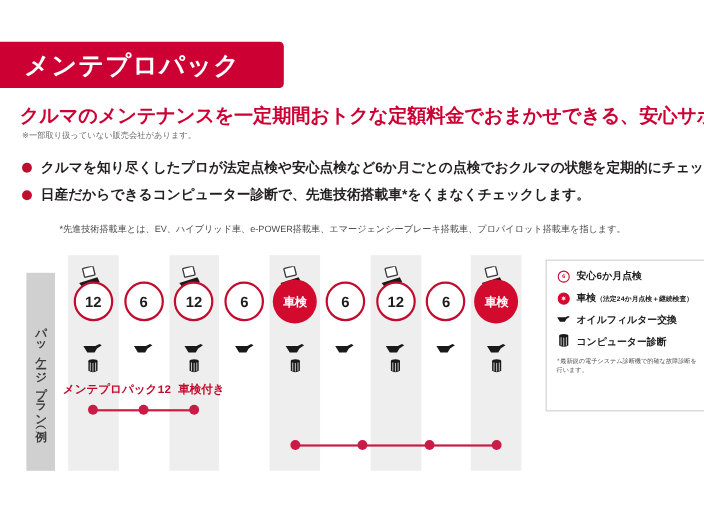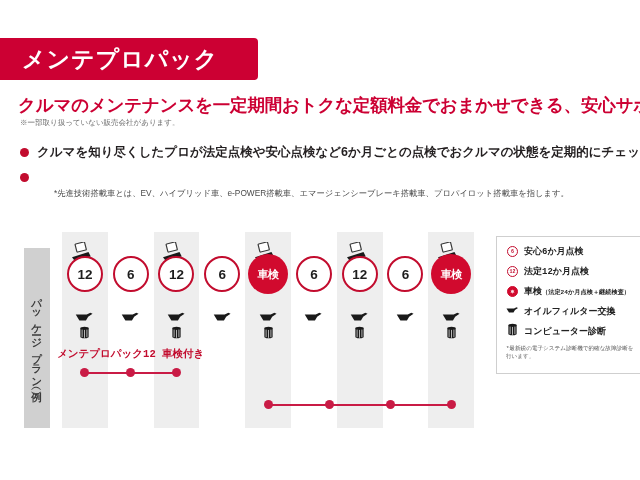--- a/index.html
+++ b/index.html
@@ -23,21 +23,21 @@
   }
 
   
   .subtitle{
     position:absolute;left:18px;top:93px;width:610px;
     color:#cc0033;font-size:17.5px;font-weight:bold;letter-spacing:-0.2px;
     white-space:nowrap;
   }
   .subnote{
     position:absolute;left:20px;top:118px;
-    color:#6b6b6b;font-size:7.5px;white-space:nowrap;font-family:Liberation Serif, serif;
+    color:#6b6b6b;font-size:7.5px;white-space:nowrap;
   }
 
   
   .bullets{position:absolute;left:20px;top:145px;width:610px;}
   .bullet-row{display:flex;align-items:flex-start;margin-bottom:9px;}
   .dot{
     width:9px;height:9px;border-radius:50%;background:#c20c2e;
     margin-top:3px;margin-right:8px;flex:0 0 auto;
   }
   .bullet-text{font-size:12.5px;font-weight:bold;line-height:1.25;white-space:nowrap;}
@@ -137,20 +137,21 @@
   <div class="bullets">
     <div class="bullet-row">
       <div class="dot"></div>
       <div>
         <div class="bullet-text">クルマを知り尽くしたプロが法定点検や安心点検など6か月ごとの点検でおクルマの状態を定期的にチェックします。</div>
       </div>
     </div>
     <div class="bullet-row">
       <div class="dot"></div>
       <div>
+        <div class="bullet-text">日産だからできるコンピューター診断で、先進技術搭載車*をくまなくチェックします。</div>
         <div class="bullet-note">*先進技術搭載車とは、EV、ハイブリッド車、e-POWER搭載車、エマージェンシーブレーキ搭載車、プロパイロット搭載車を指します。</div>
       </div>
     </div>
   </div>
 
   <div class="vlabel">
     <span>パッケージプラン（例）</span>
   </div>
 
   <div class="stripes" id="stripes">
@@ -318,40 +319,34 @@
 
   <div class="legend" id="legend">
       <div class="leg-row">
         <div class="leg-ico">
           <div class="ring">6</div>
         </div>
         <div class="leg-txt">安心6か月点検</div>
       </div>
       <div class="leg-row">
         <div class="leg-ico">
-          <div class="ring">12</div>
-        </div>
-        <div class="leg-txt">法定12か月点検</div>
+          <div class="ring solid">車</div>
+        </div>
+        <div class="leg-txt">車検<span class="sm">（法定24か月点検＋継続検査）</span></div>
       </div>
       <div class="leg-row">
         <div class="leg-ico">
-          <div class="ring solid">車</div>
-        </div>
-        <div class="leg-txt">車検<span class="sm">（法定24か月点検＋継続検査）</span></div>
+          <svg viewBox="0 0 26 14" width="19" height="11" class="ic">
+            <path d="M1 3 L16 3 L21 0.5 L24 2 L18 6 L15 11 L6 11 Z" fill="#1a1a1a"></path>
+          </svg>
+        </div>
+        <div class="leg-txt">オイルフィルター交換</div>
       </div>
       <div class="leg-row">
         <div class="leg-ico">
-          <svg viewBox="0 0 26 14" width="19" height="11" class="ic">
-            <path d="M1 3 L16 3 L21 0.5 L24 2 L18 6 L15 11 L6 11 Z" fill="#1a1a1a"></path>
-          </svg>
-        </div>
-        <div class="leg-txt">オイルフィルター交換</div>
-      </div>
-      <div class="leg-row">
-        <div class="leg-ico">
           <svg viewBox="0 0 16 20" width="11" height="14" class="ic">
             <ellipse cx="8" cy="3" rx="6" ry="2.2" fill="#1a1a1a"></ellipse>
             <path d="M2 3 L2 16 Q8 19.5 14 16 L14 3 Z" fill="#1a1a1a"></path>
             <path d="M4.5 5 L4.5 16 M8 5.5 L8 17 M11.5 5 L11.5 16" stroke="#ffffff" stroke-width="1"></path>
           </svg>
         </div>
         <div class="leg-txt">コンピューター診断</div>
       </div>
       <div class="leg-note">*最新鋭の電子システム診断機で的確な故障診断を行います。</div>
     </div>

